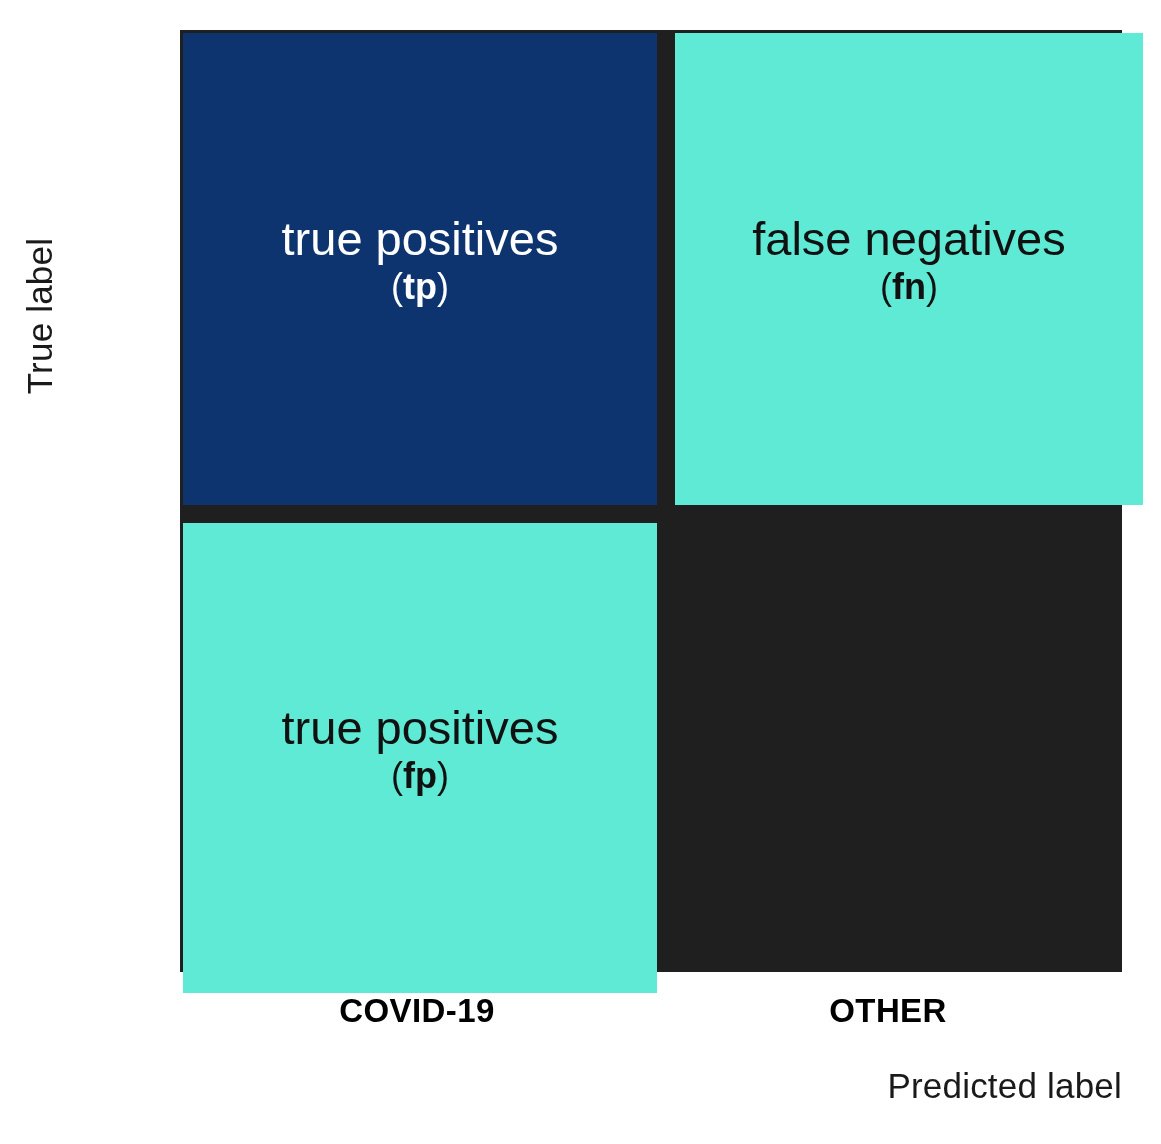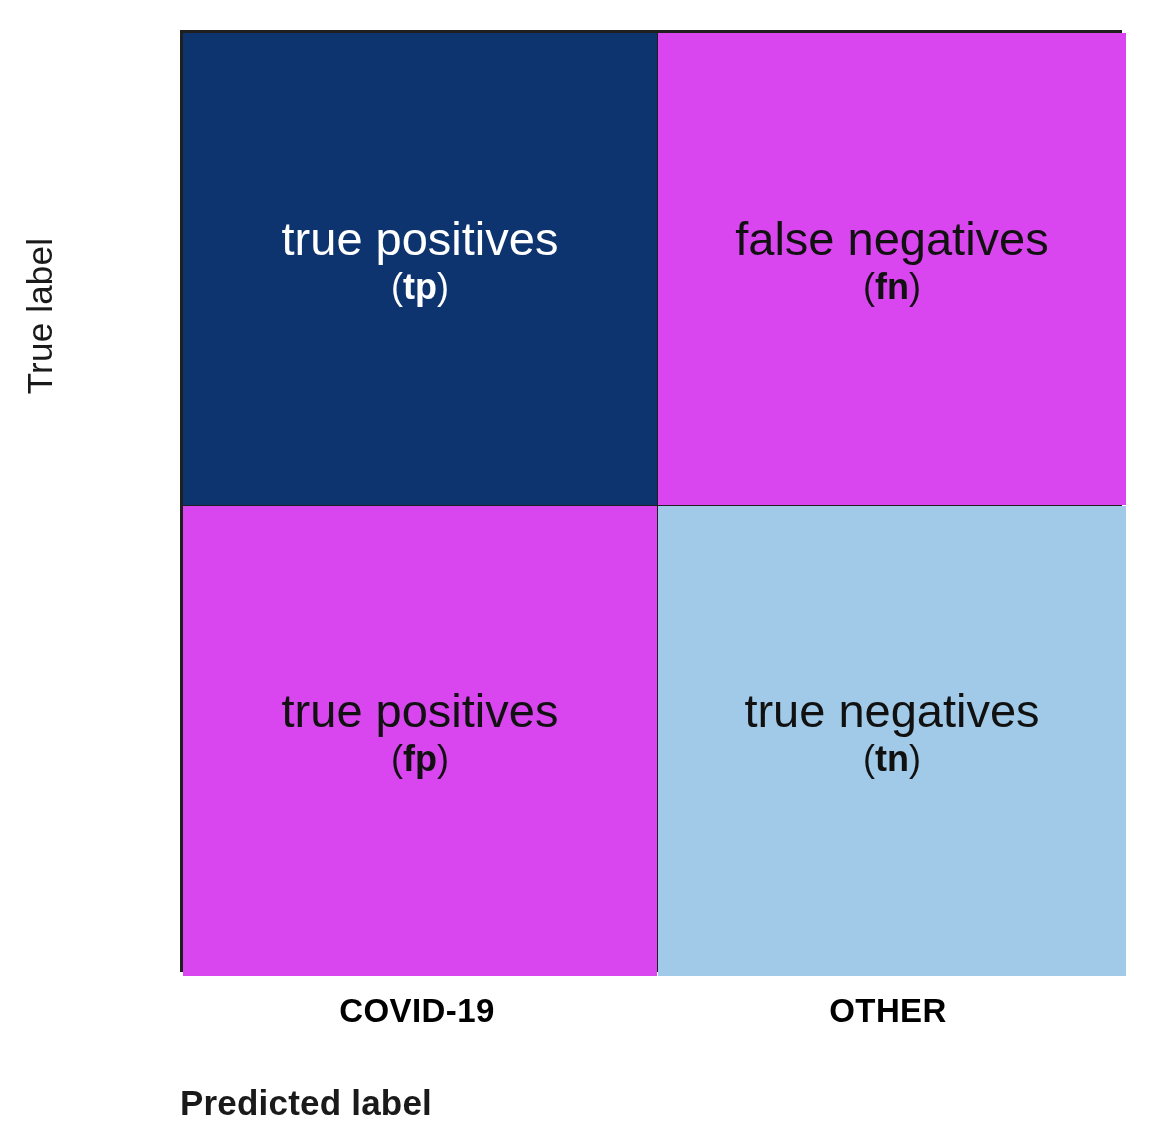--- a/index.html
+++ b/index.html
@@ -39,27 +39,26 @@
     letter-spacing: 0.2px;
     white-space: nowrap;
     color: #1a1a1a;
   }
 
   .axis-title-x {
     position: absolute;
     left: 180px;
     top: 1066px;
     width: 942px;
-    text-align: left;
+    text-align: right;
     font-size: 35px;
-    font-weight: 700;
+    font-weight: 400;
     letter-spacing: 0.2px;
     white-space: nowrap;
     color: #1a1a1a;
-    margin-top: 17px;
   }
 
   
   .row-label {
     position: absolute;
     left: 96px;
     width: 250px;
     height: 50px;
     transform: rotate(-90deg);
     display: flex;
@@ -103,21 +102,21 @@
     left: 180px;
     top: 30px;
     width: 942px;
     height: 942px;
     display: grid;
     grid-template-columns: 474px 468px;
     grid-template-rows: 472px 470px;
     box-sizing: border-box;
     border: 3px solid #1f1f1f;
     background: #1f1f1f;
-    gap: 1px;
+    gap: 18px;
   }
 
   .cell {
     position: relative;
     box-sizing: border-box;
     display: flex;
     flex-direction: column;
     align-items: center;
     justify-content: center;
     padding-bottom: 16px;
@@ -135,21 +134,21 @@
     line-height: 1.18;
     white-space: nowrap;
     font-weight: 400;
   }
   .cell-line2 .abbr {
     font-weight: 700;
   }
 
   
   .theme-dark  { background: #0e3470; color: #ffffff; }
-  .theme-pale  { background: #d946ef; color: #111111; }
+  .theme-pale  { background: #5eead4; color: #111111; }
   .theme-light { background: #a0cae7; color: #111111; }
 </style>
 </head>
 <body>
 
 <div id="canvas">
 
   <div class="axis-title-y">True label</div>
 
   <div class="row-label r0">COVID-19</div>
@@ -171,26 +170,20 @@
       </div>
     </div>
 
     <div class="cell theme-pale">
       <div class="cell-line1">true positives</div>
       <div class="cell-line2">
         <span>(</span><span class="abbr">fp</span><span>)</span>
       </div>
     </div>
 
-    <div class="cell theme-light">
-      <div class="cell-line1">true negatives</div>
-      <div class="cell-line2">
-        <span>(</span><span class="abbr">tn</span><span>)</span>
-      </div>
-    </div>
 
   </div>
 
   <div class="col-label c0">COVID-19</div>
   <div class="col-label c1">OTHER</div>
 
   <div class="axis-title-x">Predicted label</div>
 
 </div>
 

